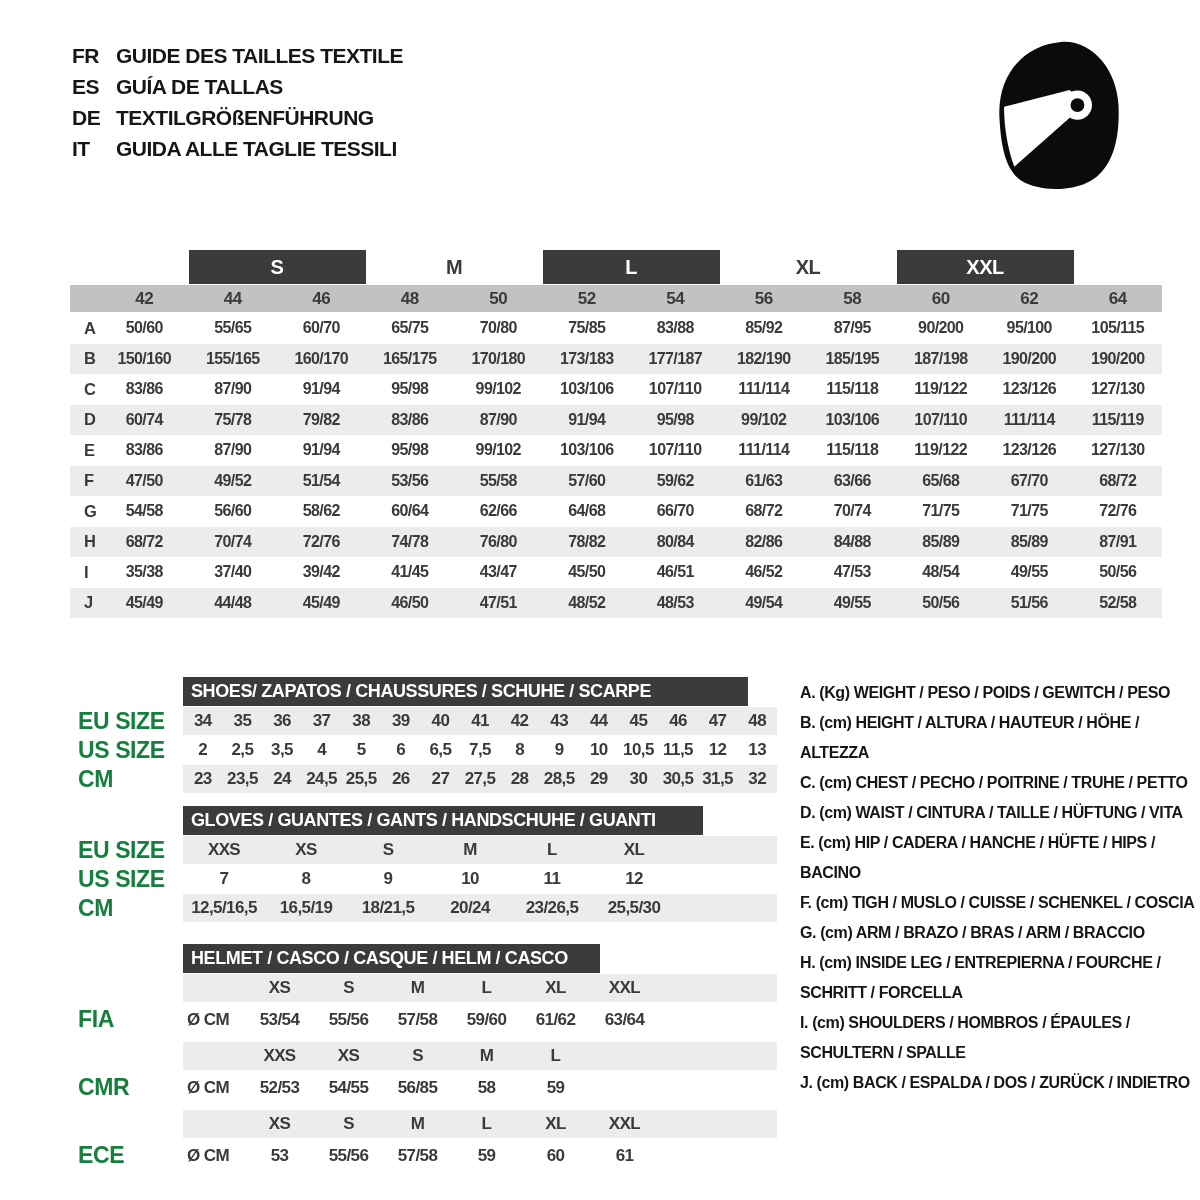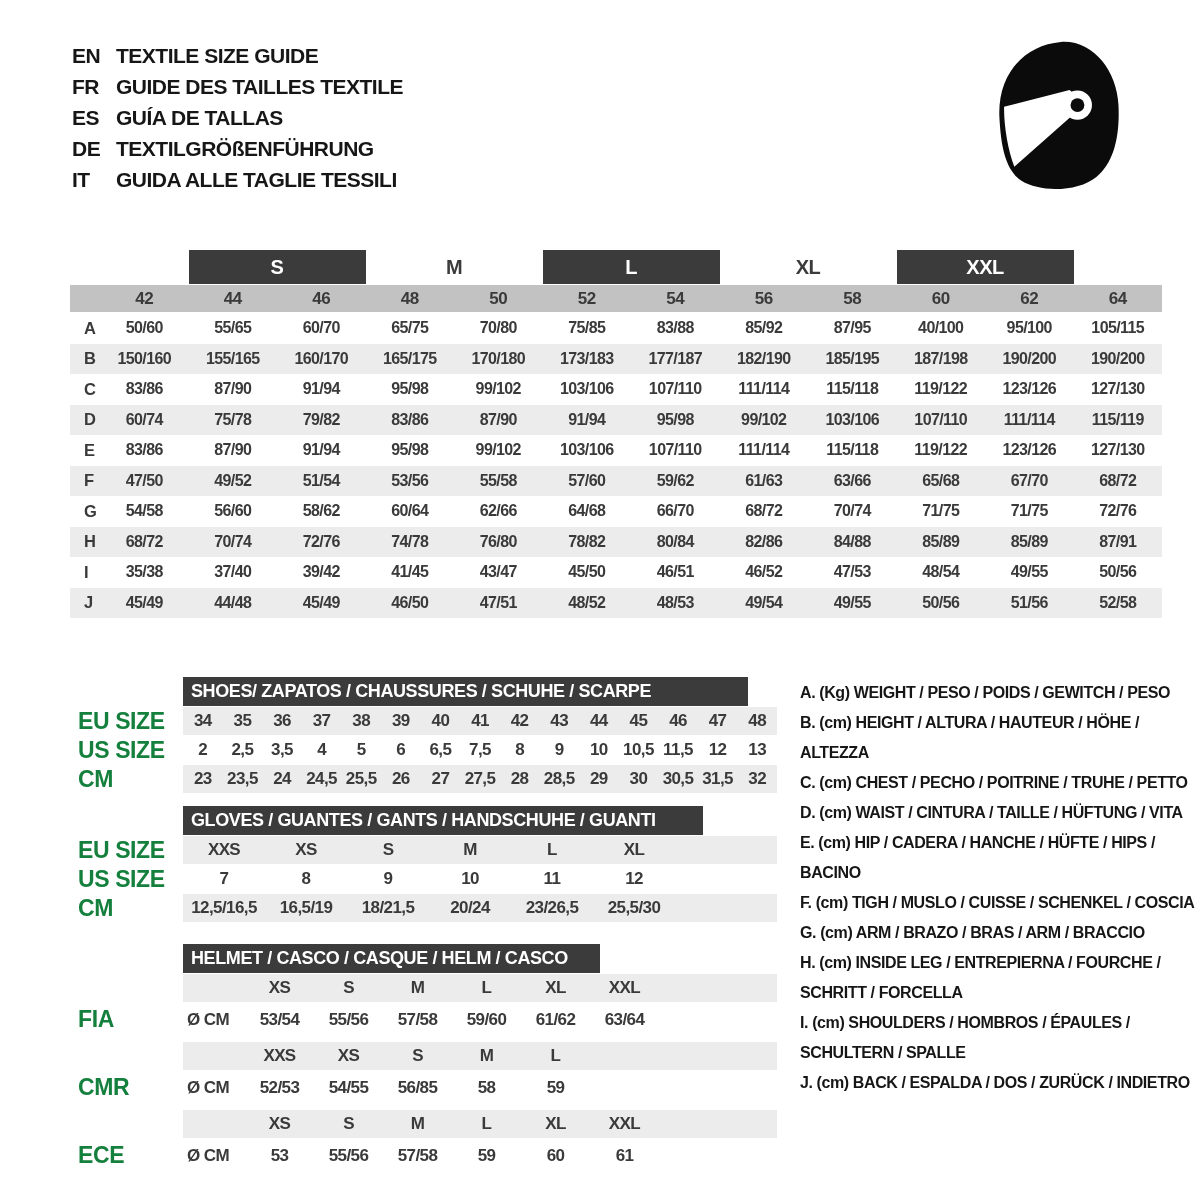--- a/index.html
+++ b/index.html
@@ -58,24 +58,20 @@
   #legend{position:absolute;left:800px;top:678px;width:402px;}
   .legend-item{font-size:16px;font-weight:700;letter-spacing:-0.4px;line-height:30px;color:#161616;}
 </style>
 </head>
 <body>
 
 <div class="canvas">
 
   <div id="languages">
       <div class="lang-row">
-        <div class="lang-code">EN</div>
-        <div class="lang-title">TEXTILE SIZE GUIDE</div>
-      </div>
-      <div class="lang-row">
         <div class="lang-code">FR</div>
         <div class="lang-title">GUIDE DES TAILLES TEXTILE</div>
       </div>
       <div class="lang-row">
         <div class="lang-code">ES</div>
         <div class="lang-title">GUÍA DE TALLAS</div>
       </div>
       <div class="lang-row">
         <div class="lang-code">DE</div>
         <div class="lang-title">TEXTILGRÖßENFÜHRUNG</div>
@@ -123,21 +119,21 @@
           <div class="row-label">A</div>
           <div class="t-cell">50/60</div>
           <div class="t-cell">55/65</div>
           <div class="t-cell">60/70</div>
           <div class="t-cell">65/75</div>
           <div class="t-cell">70/80</div>
           <div class="t-cell">75/85</div>
           <div class="t-cell">83/88</div>
           <div class="t-cell">85/92</div>
           <div class="t-cell">87/95</div>
-          <div class="t-cell">40/100</div>
+          <div class="t-cell">90/200</div>
           <div class="t-cell">95/100</div>
           <div class="t-cell">105/115</div>
         </div>
         <div class="t-row grid13 shaded">
           <div class="row-label">B</div>
           <div class="t-cell">150/160</div>
           <div class="t-cell">155/165</div>
           <div class="t-cell">160/170</div>
           <div class="t-cell">165/175</div>
           <div class="t-cell">170/180</div>

